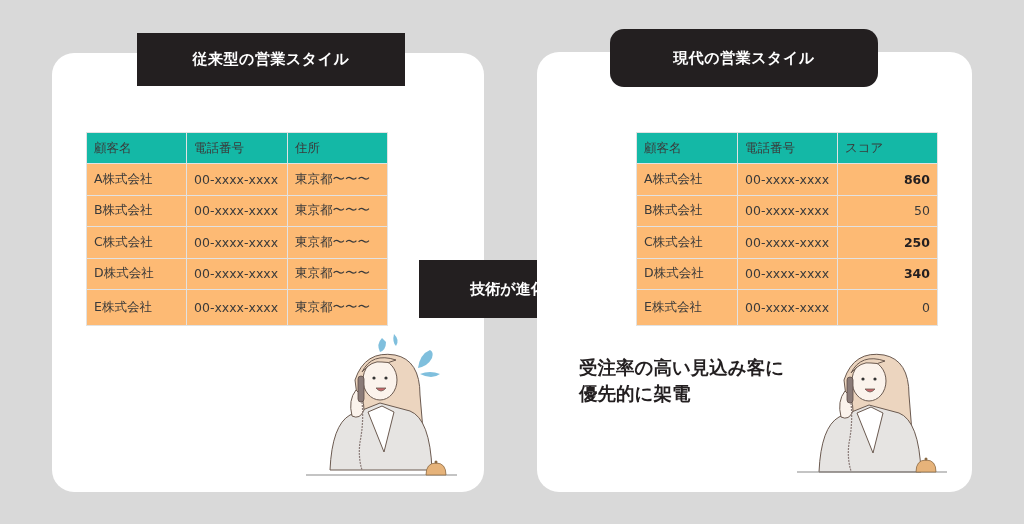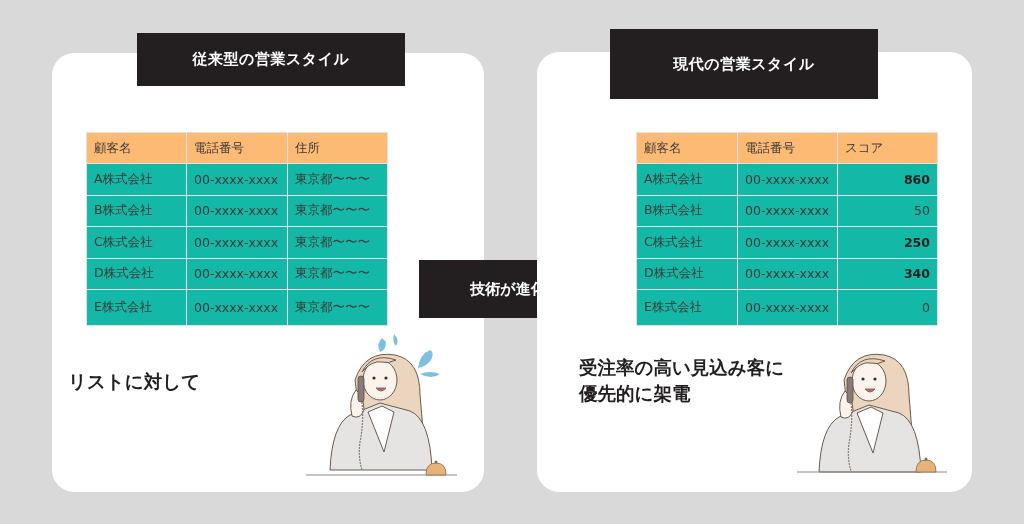--- a/index.html
+++ b/index.html
@@ -3,25 +3,25 @@
 <meta charset="utf-8">
 <style>
   * { box-sizing: border-box; margin: 0; padding: 0; }
   html, body { width: 1024px; height: 524px; overflow: hidden; }
   body { background: #d9d9d9; position: relative; font-family: "DejaVu Sans", "Liberation Sans", sans-serif; color: #231f20; }
   .card { position: absolute; background: #ffffff; border-radius: 22px; }
   #card-left { left: 52px; top: 53px; width: 432px; height: 439px; }
   #card-right { left: 537px; top: 52px; width: 435px; height: 440px; }
   .header-box { position: absolute; background: #231f20; color: #ffffff; font-weight: bold; font-size: 15px; display: flex; align-items: center; justify-content: center; letter-spacing: 0.5px; }
   #header-left { left: 137px; top: 33px; width: 268px; height: 53px; }
-  #header-right { left: 610px; top: 29px; width: 268px; height: 70px; }
+  #header-right { left: 610px; top: 29px; width: 268px; height: 58px; border-radius: 14px; }
   table.tbl { position: absolute; border-collapse: collapse; font-size: 12.5px; color: #3a3a3a; table-layout: fixed; }
   table.tbl td, table.tbl th { border: 1px solid #e2e2e2; padding: 0 7px; font-weight: normal; text-align: left; white-space: nowrap; overflow: hidden; }
-  table.tbl th { background: #fdba74; height: 31px; }
-  table.tbl td { height: 31.5px; background: #14b8a6; }
+  table.tbl th { background: #14b8a6; height: 31px; }
+  table.tbl td { height: 31.5px; background: #fdba74; }
   table.tbl tr.last td { height: 36px; }
   #table-left { left: 86px; top: 132px; width: 301px; }
   #table-right { left: 636px; top: 132px; width: 301px; }
   td.num { text-align: right !important; margin-top: 32px; }
   td.bold { font-weight: bold !important; color: #231f20; }
   .arrow { position: absolute; left: 419px; top: 260px; width: 187px; height: 58px; }
   .arrow svg { position: absolute; left: 0; top: 0; }
   .arrow-label { position: absolute; left: 16px; top: 0; width: 146px; height: 58px; display: flex; align-items: center; justify-content: center; color: #ffffff; font-weight: bold; font-size: 15px; }
   .desc { position: absolute; font-weight: bold; font-size: 18.5px; line-height: 26px; color: #231f20; white-space: nowrap; }
   #desc-left { left: 68px; top: 369px; }
@@ -72,21 +72,20 @@
   </tr>
   <tr class="last">
     <td>E株式会社</td>
     <td>00-xxxx-xxxx</td>
     <td>東京都〜〜〜</td>
   </tr>
 </tbody>
   </table>
 
 <div class="desc" id="desc-left">
-  <div>リストに対して</div>
 </div>
 
 <div class="illus" id="illus-left">
   <svg width="165" height="150" viewBox="0 0 165 150">
 
     <path d="M82 8 q-6 6 -2 14 q6 -2 6 -10 z" fill="#7fbfdd"></path>
     <path d="M94 4 q-2 8 2 12 q4 -6 -2 -12 z" fill="#7fbfdd"></path>
     <path d="M130 20 q-10 4 -12 18 q10 -2 14 -10 q2 -6 -2 -8 z" fill="#7fbfdd"></path>
     <path d="M120 44 q10 -4 20 0 q-8 6 -20 0 z" fill="#7fbfdd"></path>
 

